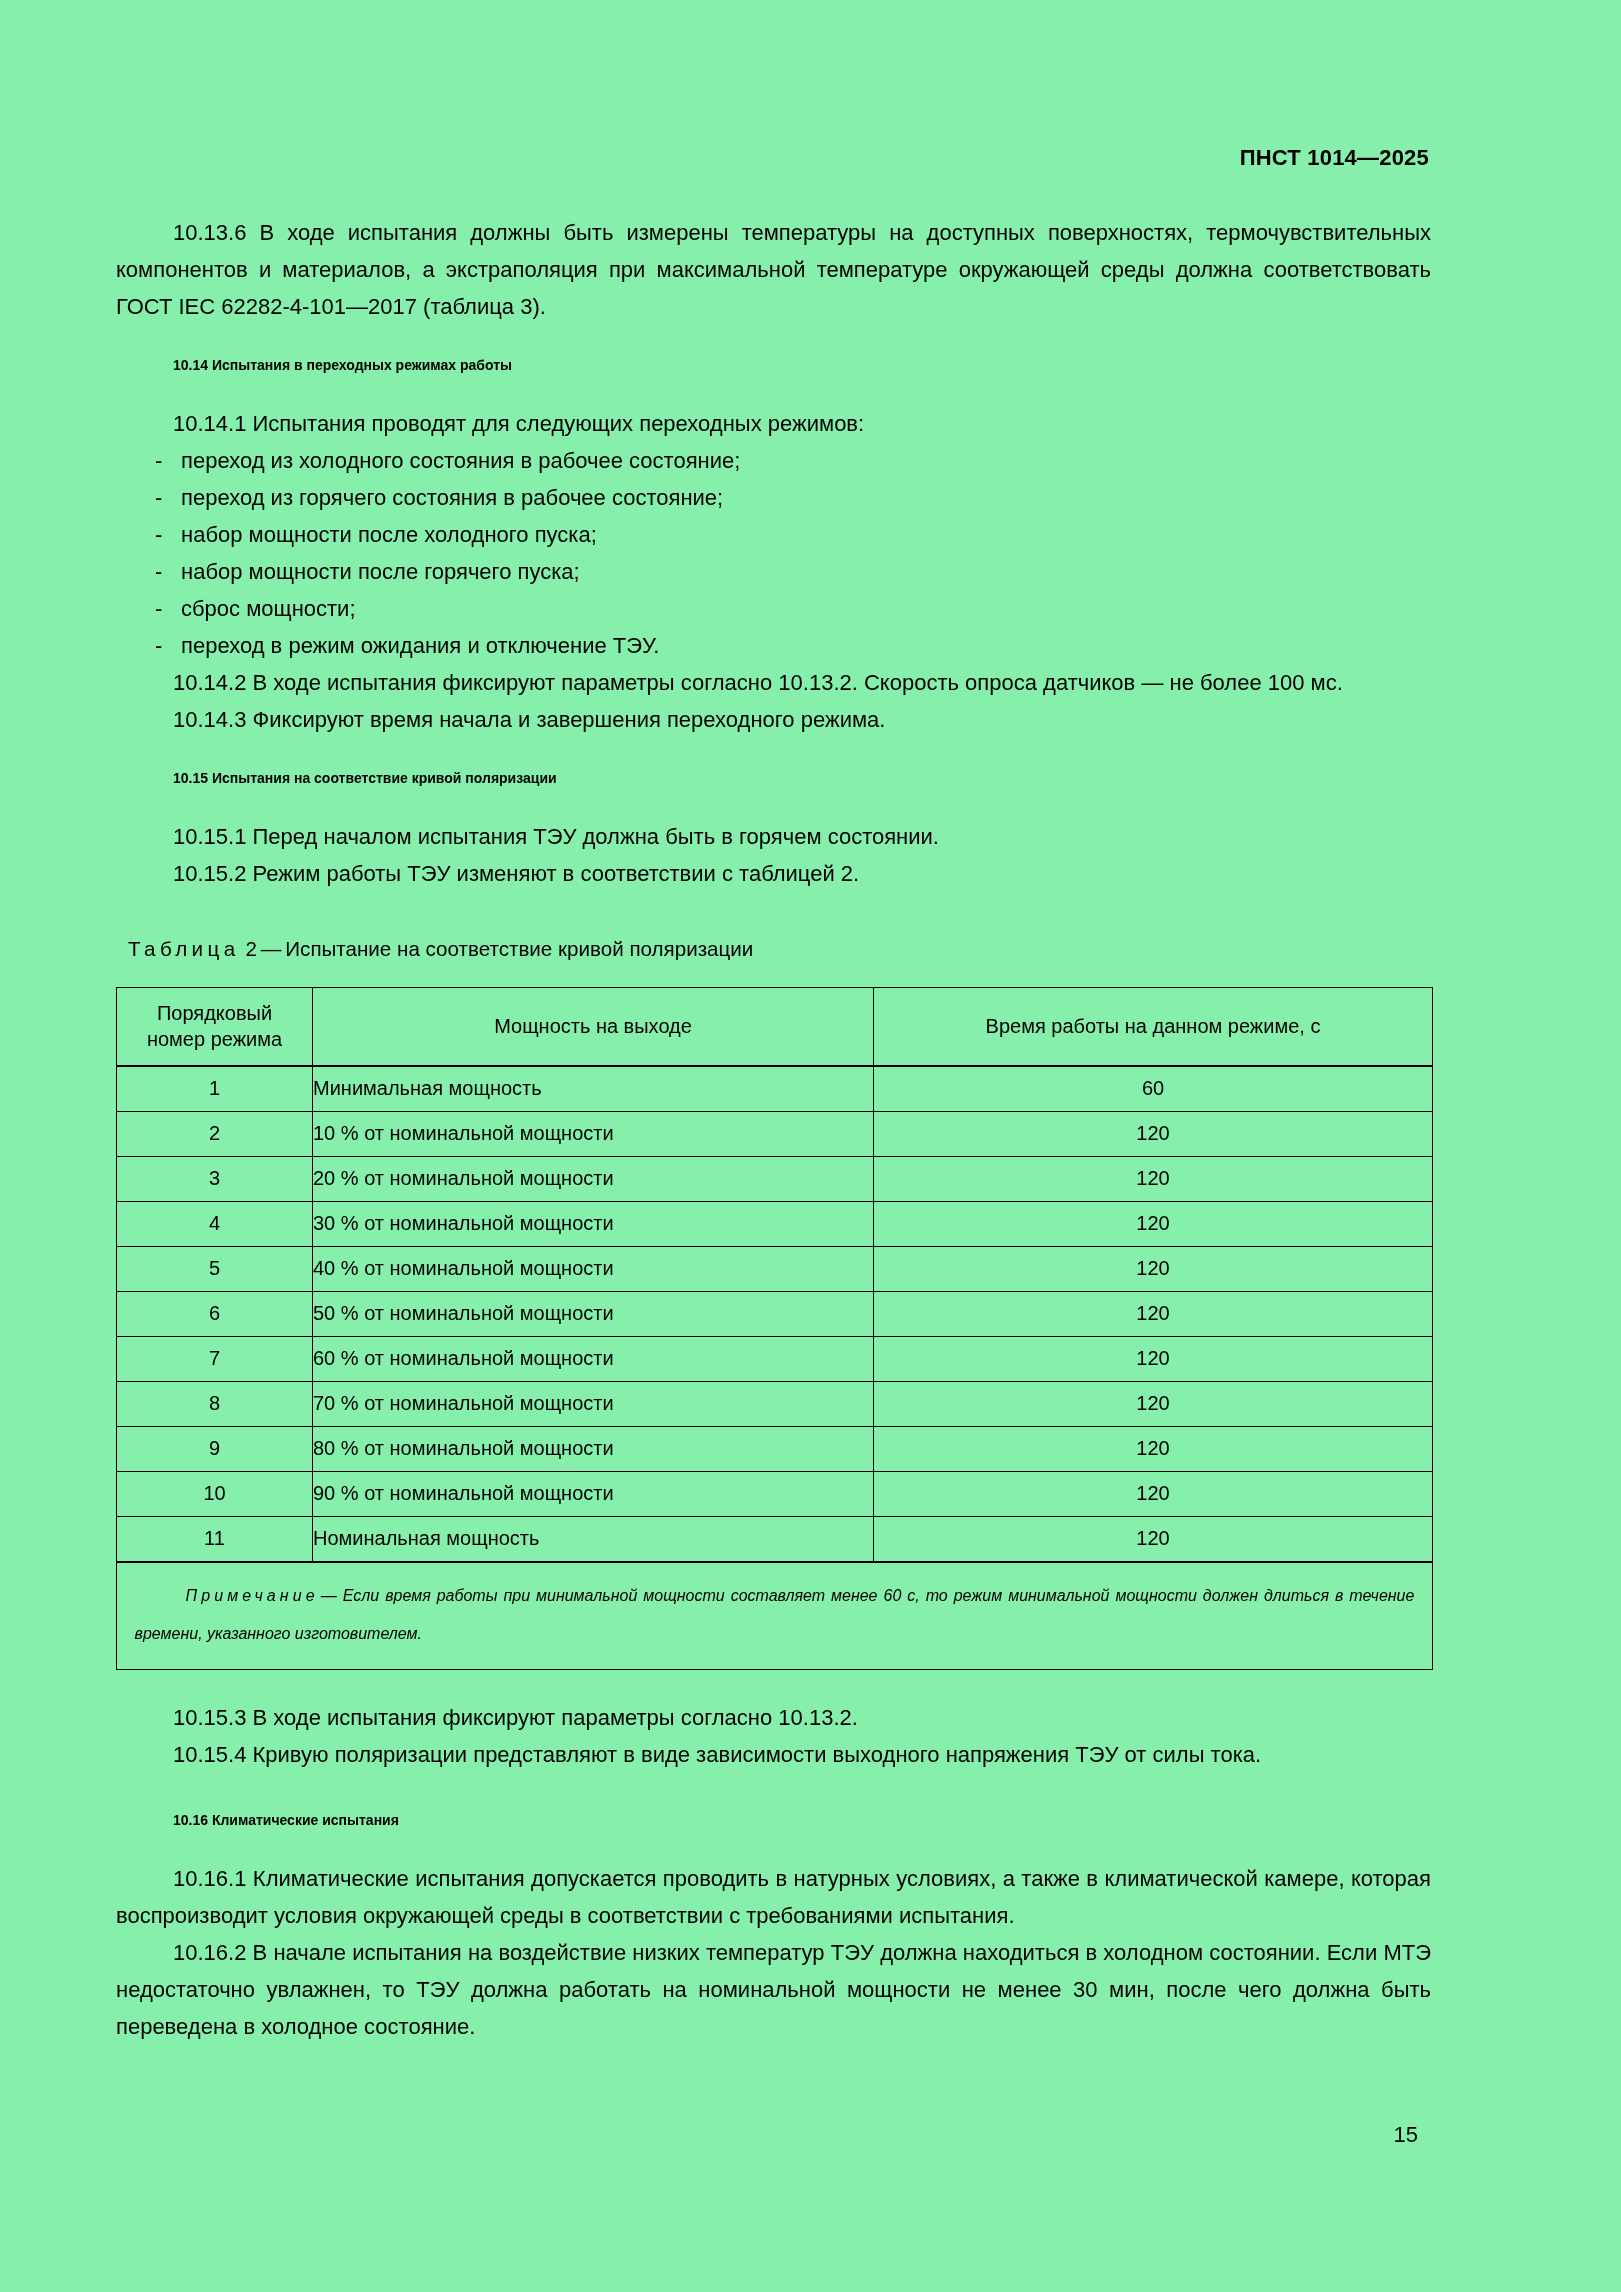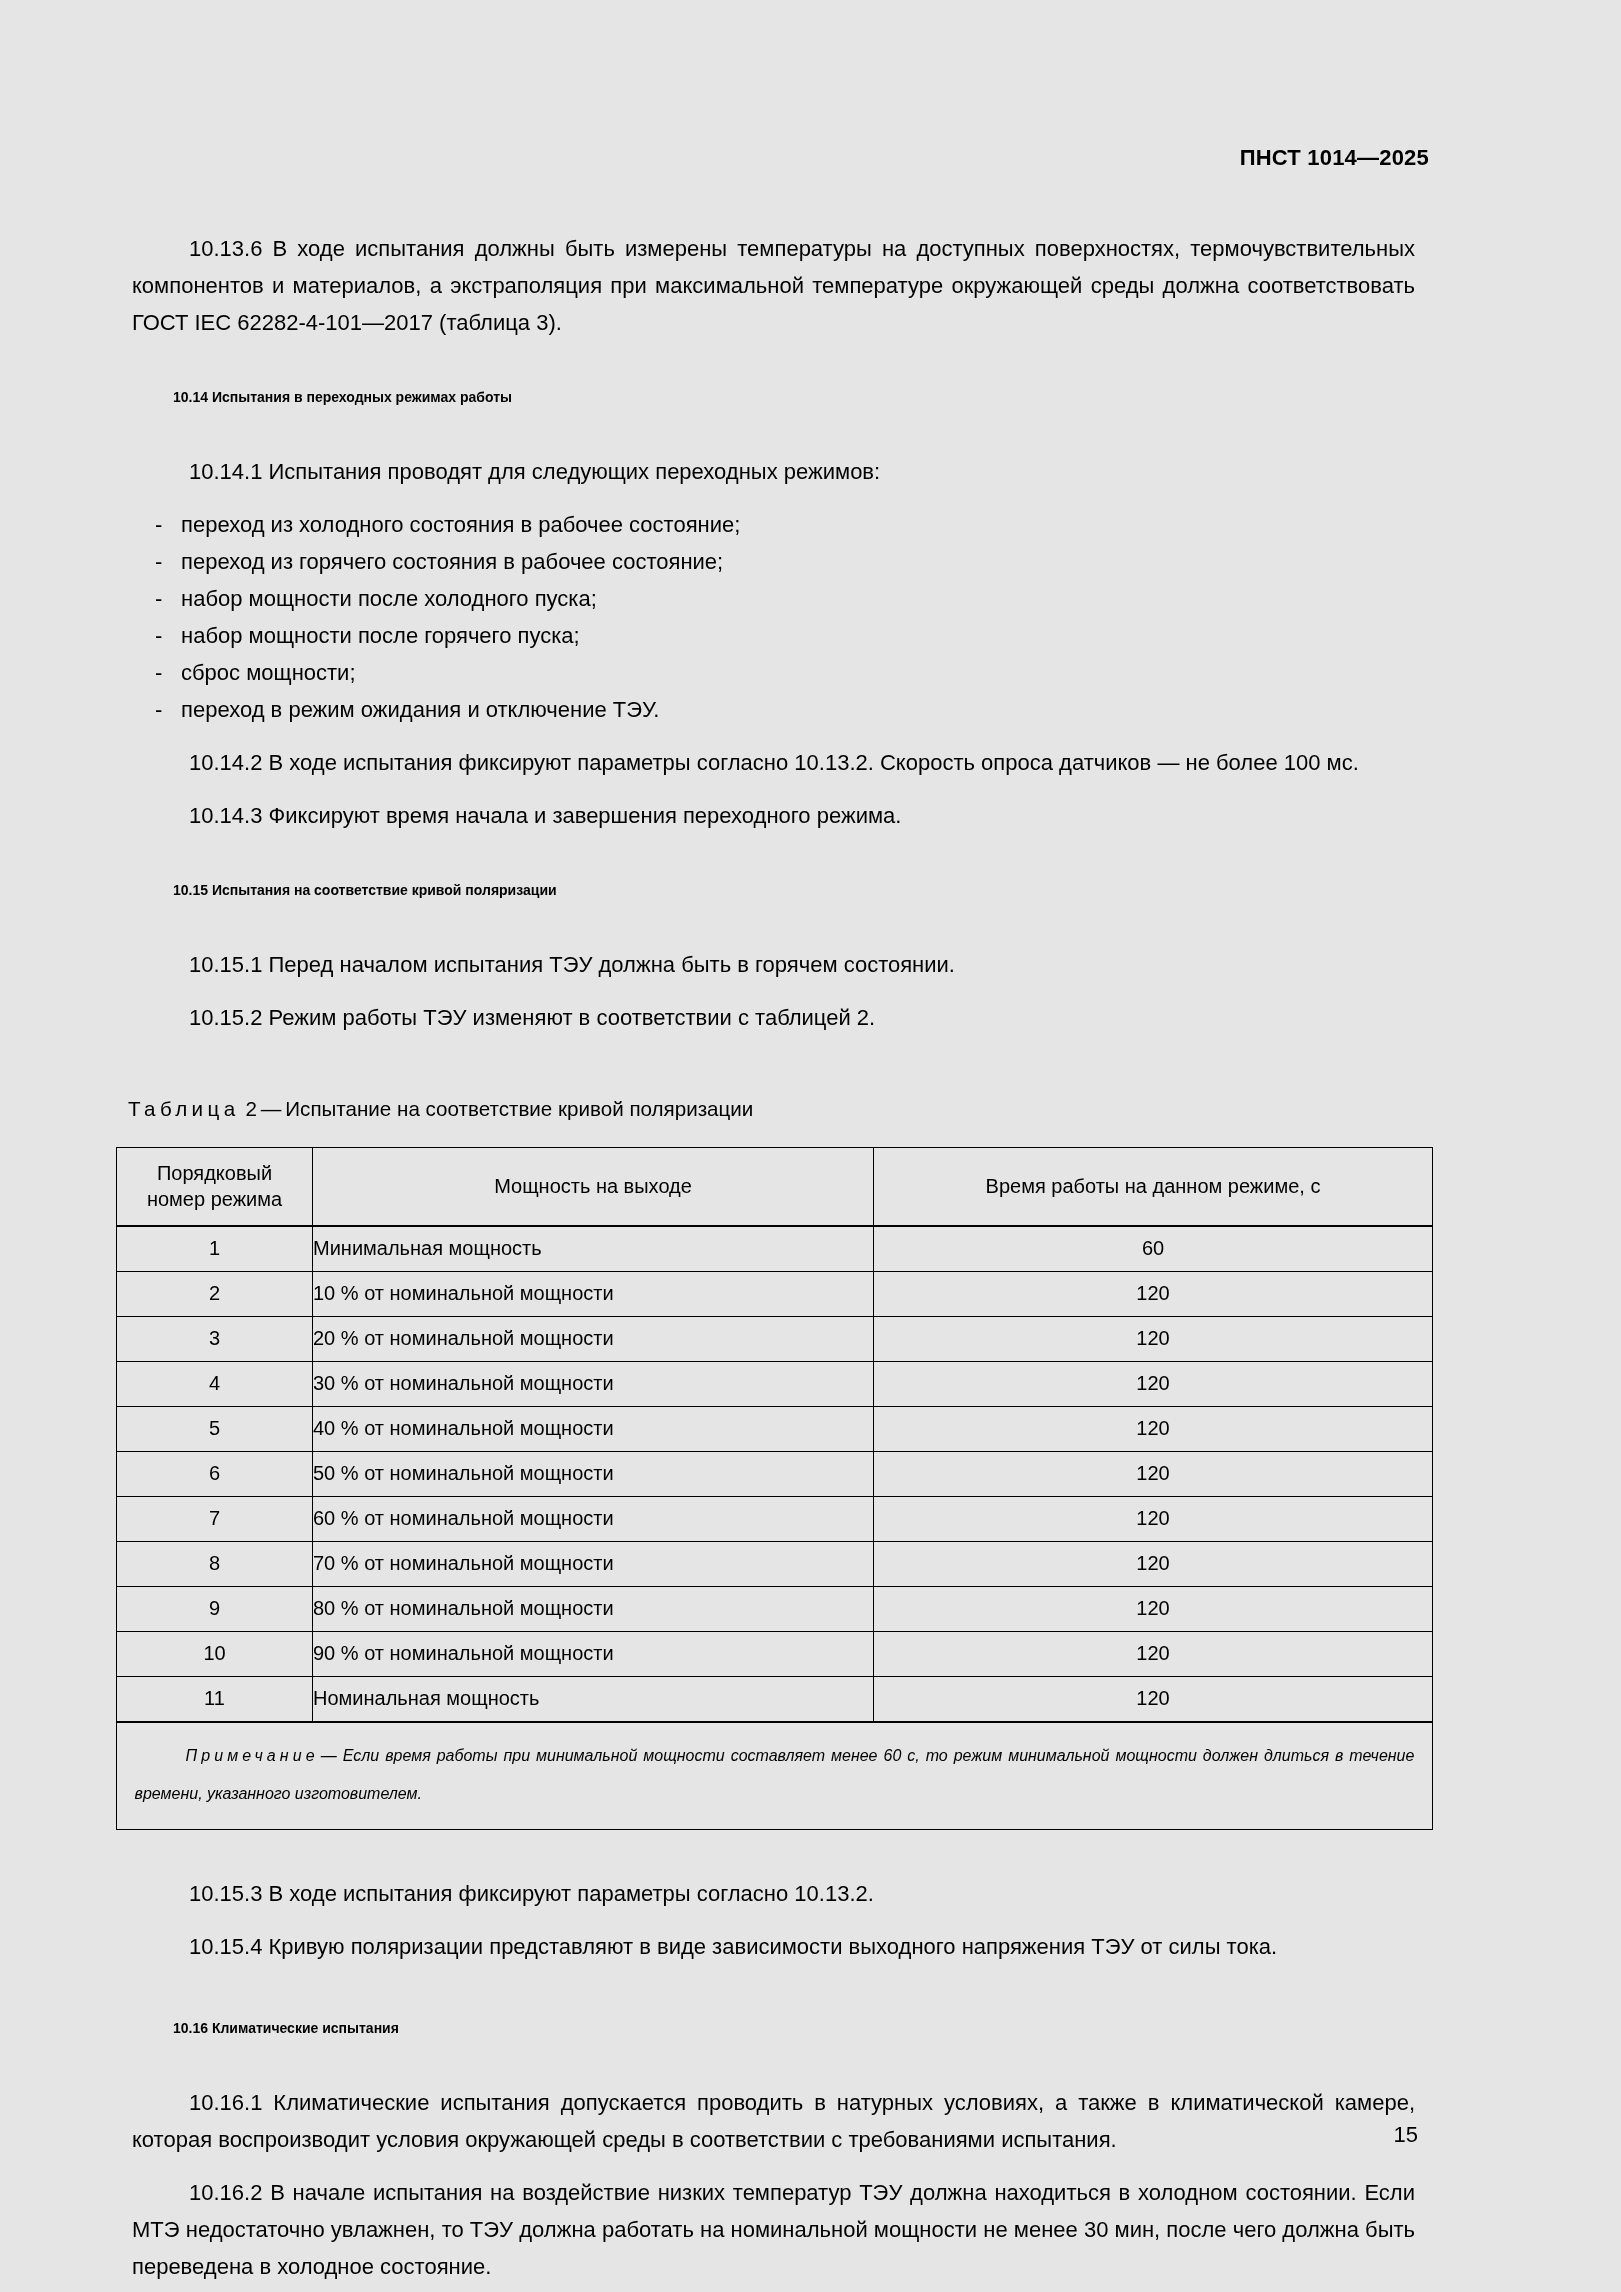--- a/index.html
+++ b/index.html
@@ -4,21 +4,21 @@
 <style>
   html, body {
     margin: 0;
     padding: 0;
     background: #ffffff;
   }
   .page {
     position: relative;
     width: 1621px;
     height: 2293px;
-    background: #e5e5e5;
+    background: #86efac;
     font-family: "Liberation Sans", sans-serif;
     color: #000000;
     box-sizing: border-box;
     overflow: hidden;
   }
 
   
   .doc-header {
     position: absolute;
     top: 145px;
@@ -31,21 +31,21 @@
 
   
   .content {
     position: absolute;
     left: 116px;
     top: 214px;
     width: 1315px;
   }
 
   p.body {
-    margin: 16px;
+    margin: 0;
     font-size: 22px;
     line-height: 37px;
     text-align: justify;
     text-indent: 57px;
     -webkit-hyphens: none;
     hyphens: none;
   }
   p.body.nojust { text-align: left; }
 
   h3.section {

